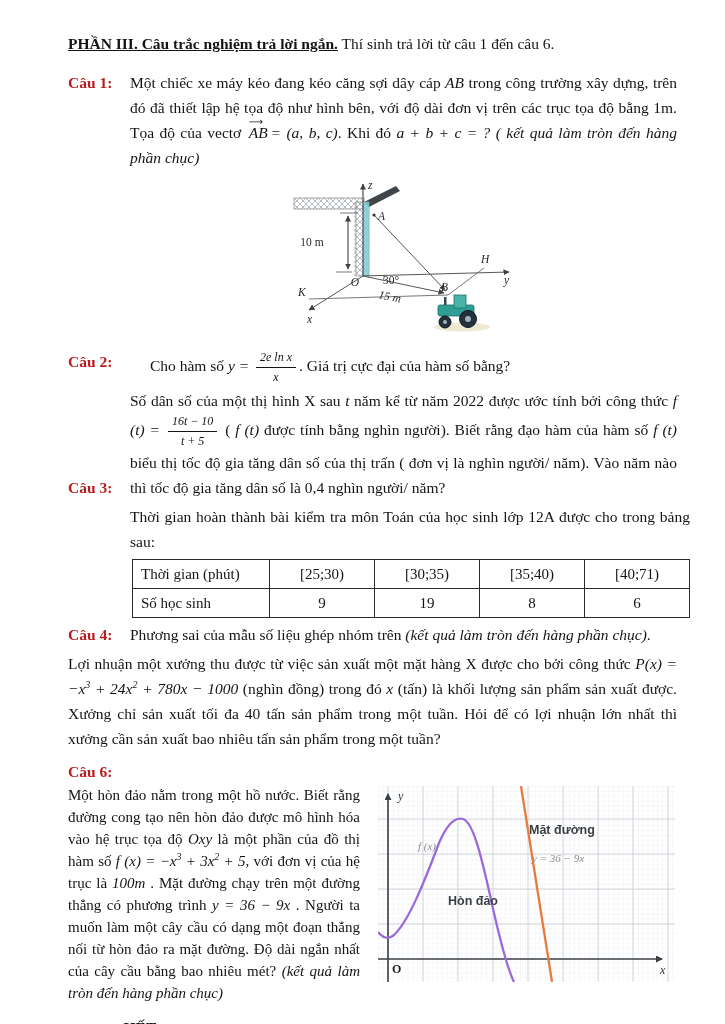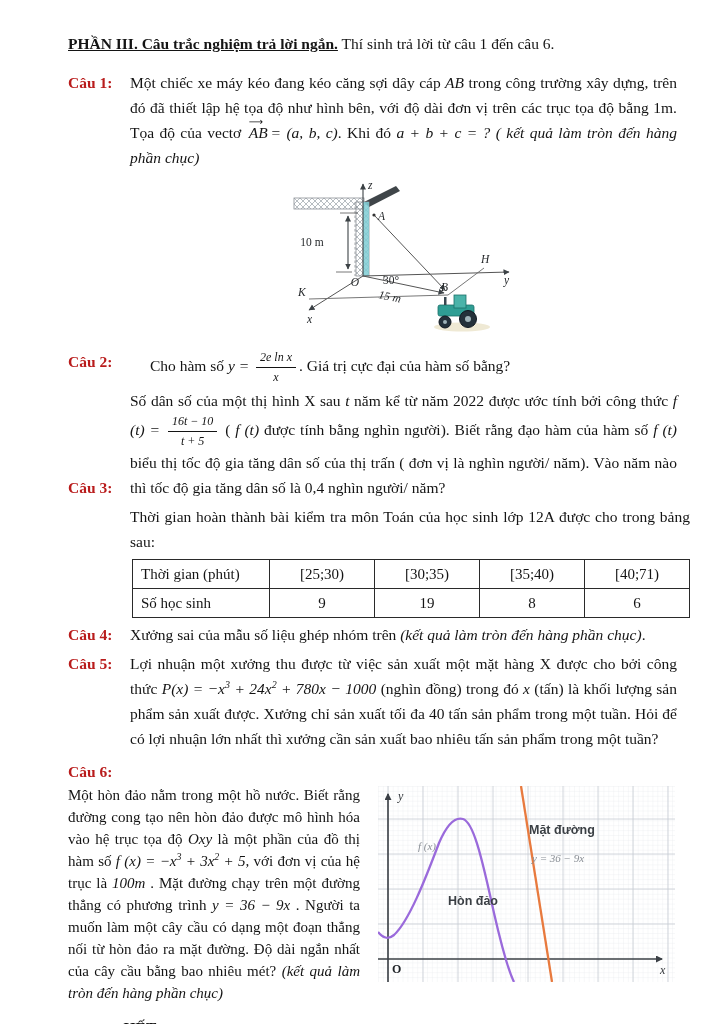--- a/index.html
+++ b/index.html
@@ -139,26 +139,25 @@
         </tr>
         <tr>
           <td class="rowhead">Số học sinh</td>
           <td>9</td>
           <td>19</td>
           <td>8</td>
           <td>6</td>
         </tr>
       </tbody>
         </table>
-      <span>Xưởng sai của mẫu số liệu ghép nhóm trên </span><span class="m">(kết quả làm tròn đến hàng phần chục)</span><span>.</span>
+      <span>Phương sai của mẫu số liệu ghép nhóm trên </span><span class="m">(kết quả làm tròn đến hàng phần chục)</span><span>.</span>
     </div>
   </div>
 
   <div class="q" style="margin-top:4px;">
-    <div class="q-label">Câu 5:</div>
     <div class="q-body">
       <span>Lợi nhuận một xưởng thu được từ việc sản xuất một mặt hàng X được cho bởi công thức </span><span class="m"><span>P(x) = −x</span><sup>3</sup><span> + 24x</span><sup>2</sup><span> + 780x − 1000</span></span><span> (nghìn đồng) trong đó </span><span class="m">x</span><span> (tấn) là khối lượng sản phẩm sản xuất được. Xưởng chỉ sản xuất tối đa 40 tấn sản phẩm trong một tuần. Hỏi để có lợi nhuận lớn nhất thì xưởng cần sản xuất bao nhiêu tấn sản phẩm trong một tuần?</span>
     </div>
   </div>
 
   <div class="q" style="margin-top:8px;flex-direction:column;">
     <div class="q-label">Câu 6:</div>
     <div class="q-body q6-body">
       <div class="q6-text">
         <span>Một hòn đảo nằm trong một hồ nước. Biết rằng đường cong tạo nên hòn đảo được mô hình hóa vào hệ trục tọa độ </span><span class="m">Oxy</span><span> là một phần của đồ thị hàm số </span><span class="m"><span>f (x) = −x</span><sup>3</sup><span> + 3x</span><sup>2</sup><span> + 5,</span></span><span> với đơn vị của hệ trục là </span><span class="m">100m</span><span> . Mặt đường chạy trên một đường thẳng có phương trình </span><span class="m">y = 36 − 9x</span><span> . Người ta muốn làm một cây cầu có dạng một đoạn thẳng nối từ hòn đảo ra mặt đường. Độ dài ngắn nhất của cây cầu bằng bao nhiêu mét? </span><span class="m">(kết quả làm tròn đến hàng phần chục)</span>

